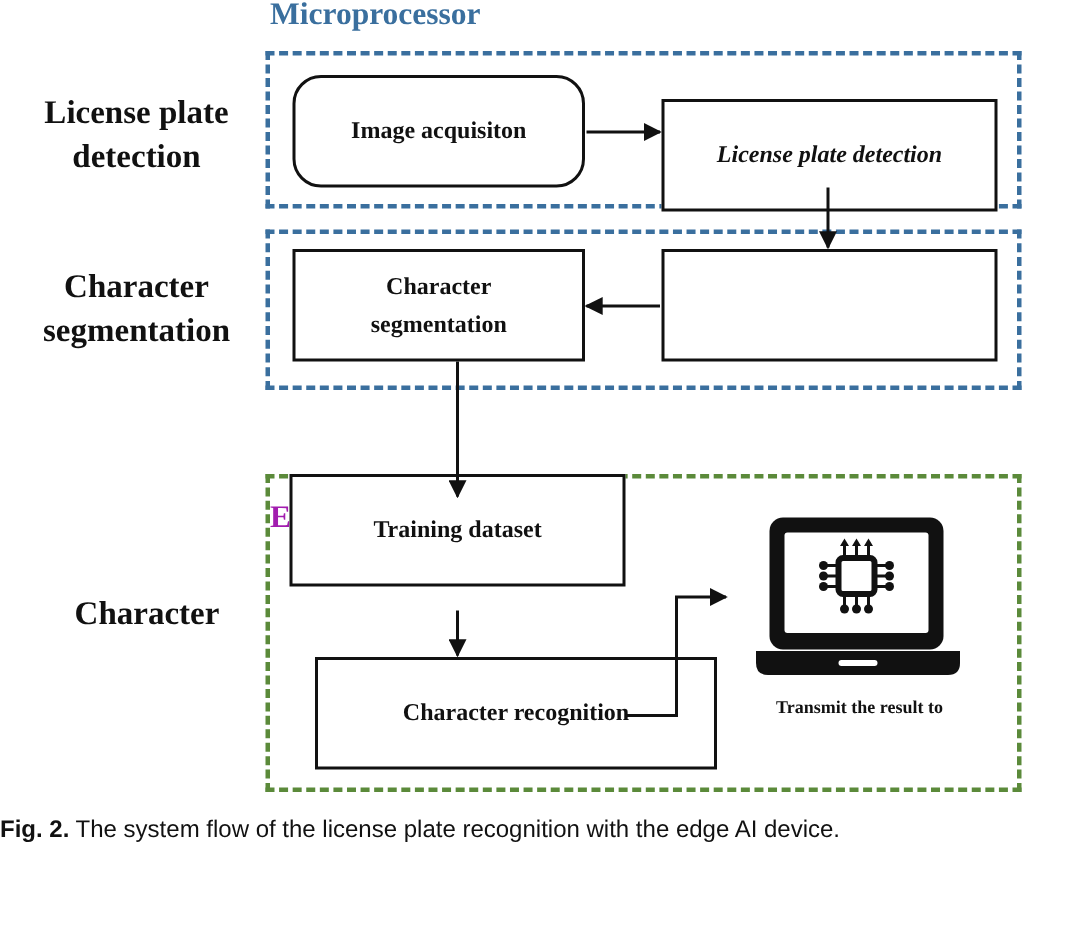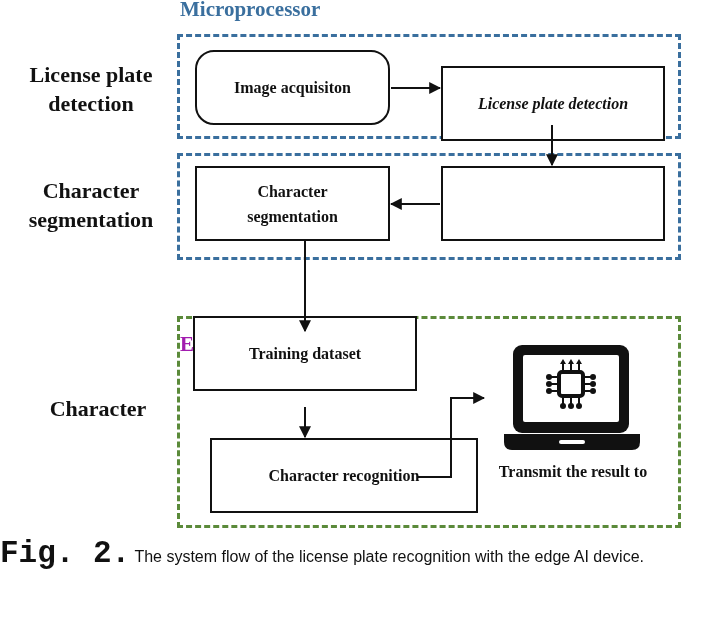--- a/index.html
+++ b/index.html
@@ -12,21 +12,21 @@
   .zone { position: absolute; box-sizing: border-box; }
   .zone.blue { border: 3px dashed #3a6f9e; }
   .zone.green { border: 3px dashed #5b8a3a; }
   .box {
     position: absolute; box-sizing: border-box; border: 2px solid #111; background: #fff;
     display: flex; align-items: center; justify-content: center; text-align: center;
     font-size: 16px; line-height: 25px;
   }
   .side-label { position: absolute; text-align: center; font-size: 22px; line-height: 29px; width: 170px; }
   .caption { position: absolute; left: 0; top: 544px; width: 714px; font-family: "Liberation Sans", "DejaVu Sans", sans-serif; font-size: 16px; line-height: 19px; color: #111; }
-  .caption .fig { font-family: Liberation Mono, monospace; font-weight: bold; font-size: 31px; }
+  .caption .fig { font-family: Liberation Sans, sans-serif; font-weight: bold; font-size: 16px; }
   svg.wires { position: absolute; left: 0; top: 0; }
 </style>
 </head>
 <body>
 
 <div class="abs serif group-title blue" style="left:180px; top:-3px;">Microprocessor</div>
 <div class="abs serif group-title green" style="left:180px; top:284px;">Edge AI</div>
 
 <div class="zone blue" style="left:177px; top:34px; width:504px; height:105px;"></div>
 <div class="zone blue" style="left:177px; top:153px; width:504px; height:107px;"></div>
@@ -108,19 +108,19 @@
       <circle cx="47" cy="49" r="3"></circle>
     <rect x="81" y="34" width="8" height="2"></rect>
       <rect x="81" y="41" width="8" height="2"></rect>
       <rect x="81" y="48" width="8" height="2"></rect>
     <circle cx="91" cy="35" r="3"></circle>
       <circle cx="91" cy="42" r="3"></circle>
       <circle cx="91" cy="49" r="3"></circle>
   </g>
 </svg>
 
-<div class="abs serif" style="left:468px; top:459px; width:210px; text-align:center; font-size:16px; line-height:25px;">
+<div class="abs serif" style="left:468px; top:459px; width:210px; text-align:center; font-size:12px; line-height:25px;">
   <div>Transmit the result to</div>
 </div>
 
 <div class="caption">
   <span class="fig">Fig. 2.</span><span> The system flow of the license plate recognition with the edge AI device.</span>
 </div>
 
 </body></html>

